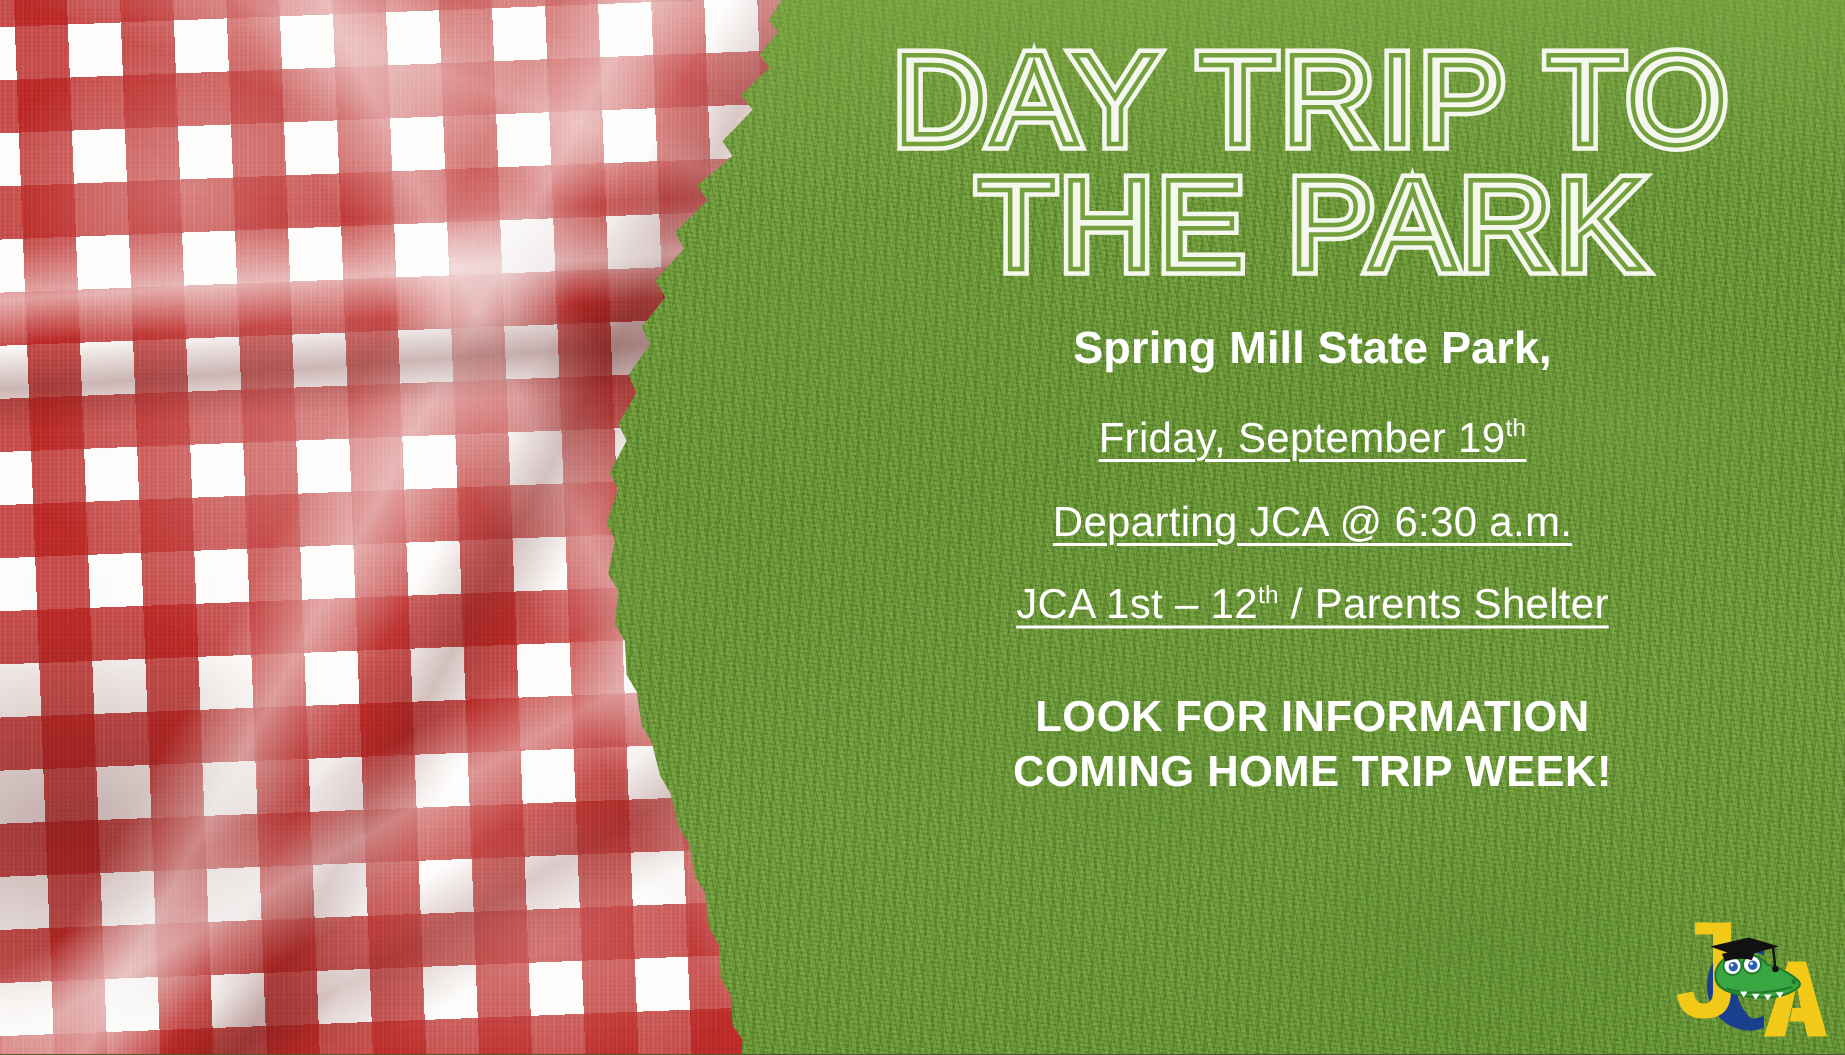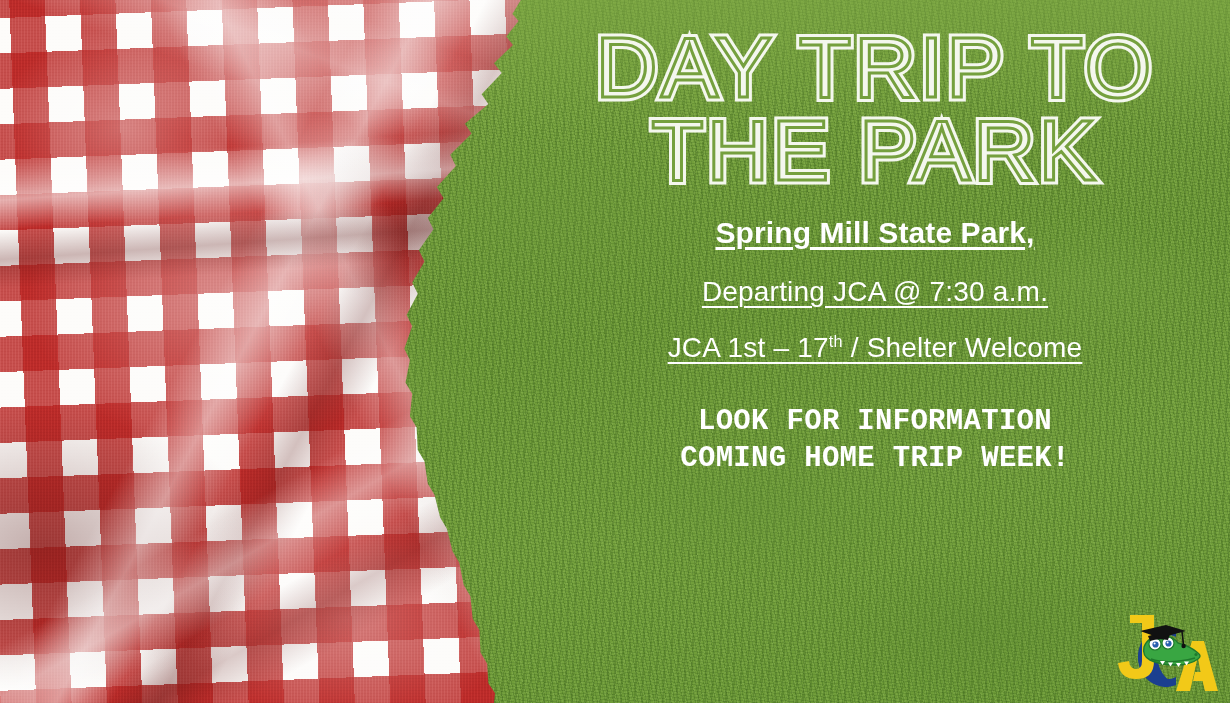--- a/index.html
+++ b/index.html
@@ -186,21 +186,20 @@
     margin-top:22px;
   }
   .venue{
     font-size:30px;
     font-weight:700;
     line-height:1.34;
     letter-spacing:.1px;
     margin:0 0 6px 0;
   }
   .venue span{
-    text-decoration:underline;
     text-underline-offset:4px;
     text-decoration-thickness:2.5px;
   }
   .info{
     font-size:28px;
     font-weight:400;
     line-height:1.2;
     margin:22px 0 0 0;
     letter-spacing:.2px;
   }
@@ -213,21 +212,20 @@
     font-size:.58em;
     vertical-align:super;
     line-height:0;
   }
   .callout{
     font-size:29px;
     font-weight:700;
     line-height:1.26;
     margin:40px 0 0 0;
     letter-spacing:.3px;
-    font-family:Liberation Mono, monospace;
   }
 
   
   #logo{
     position:absolute;
     right:12px;bottom:8px;
     width:108px;height:92px;
   }
   #logo svg{display:block;width:100%;height:100%;}
 </style>
@@ -255,27 +253,30 @@
       <span class="title-line l1" data-text="DAY TRIP TO">DAY TRIP TO</span>
       <span class="title-line l2" data-text="THE PARK">THE PARK</span>
     </div>
 
     <div class="body-block">
 
       <p class="venue">
         <span>Spring Mill State Park,</span><br>
       </p>
 
-
       <p class="info">
-        <span class="u">Departing JCA @ 7:30 a.m.</span>
+        <span class="u"><span>Friday, September 19</span><sup>th</sup></span>
       </p>
 
       <p class="info">
-        <span class="u"><span>JCA 1st – 17</span><sup>th</sup><span>  /  Shelter Welcome</span></span>
+        <span class="u">Departing JCA @ 6:30 a.m.</span>
+      </p>
+
+      <p class="info">
+        <span class="u"><span>JCA 1st – 12</span><sup>th</sup><span>  /  Parents Shelter</span></span>
       </p>
 
       <p class="callout">
         <span>LOOK FOR INFORMATION</span><br>
         <span>COMING HOME TRIP WEEK!</span>
       </p>
 
     </div>
   </div>
 

